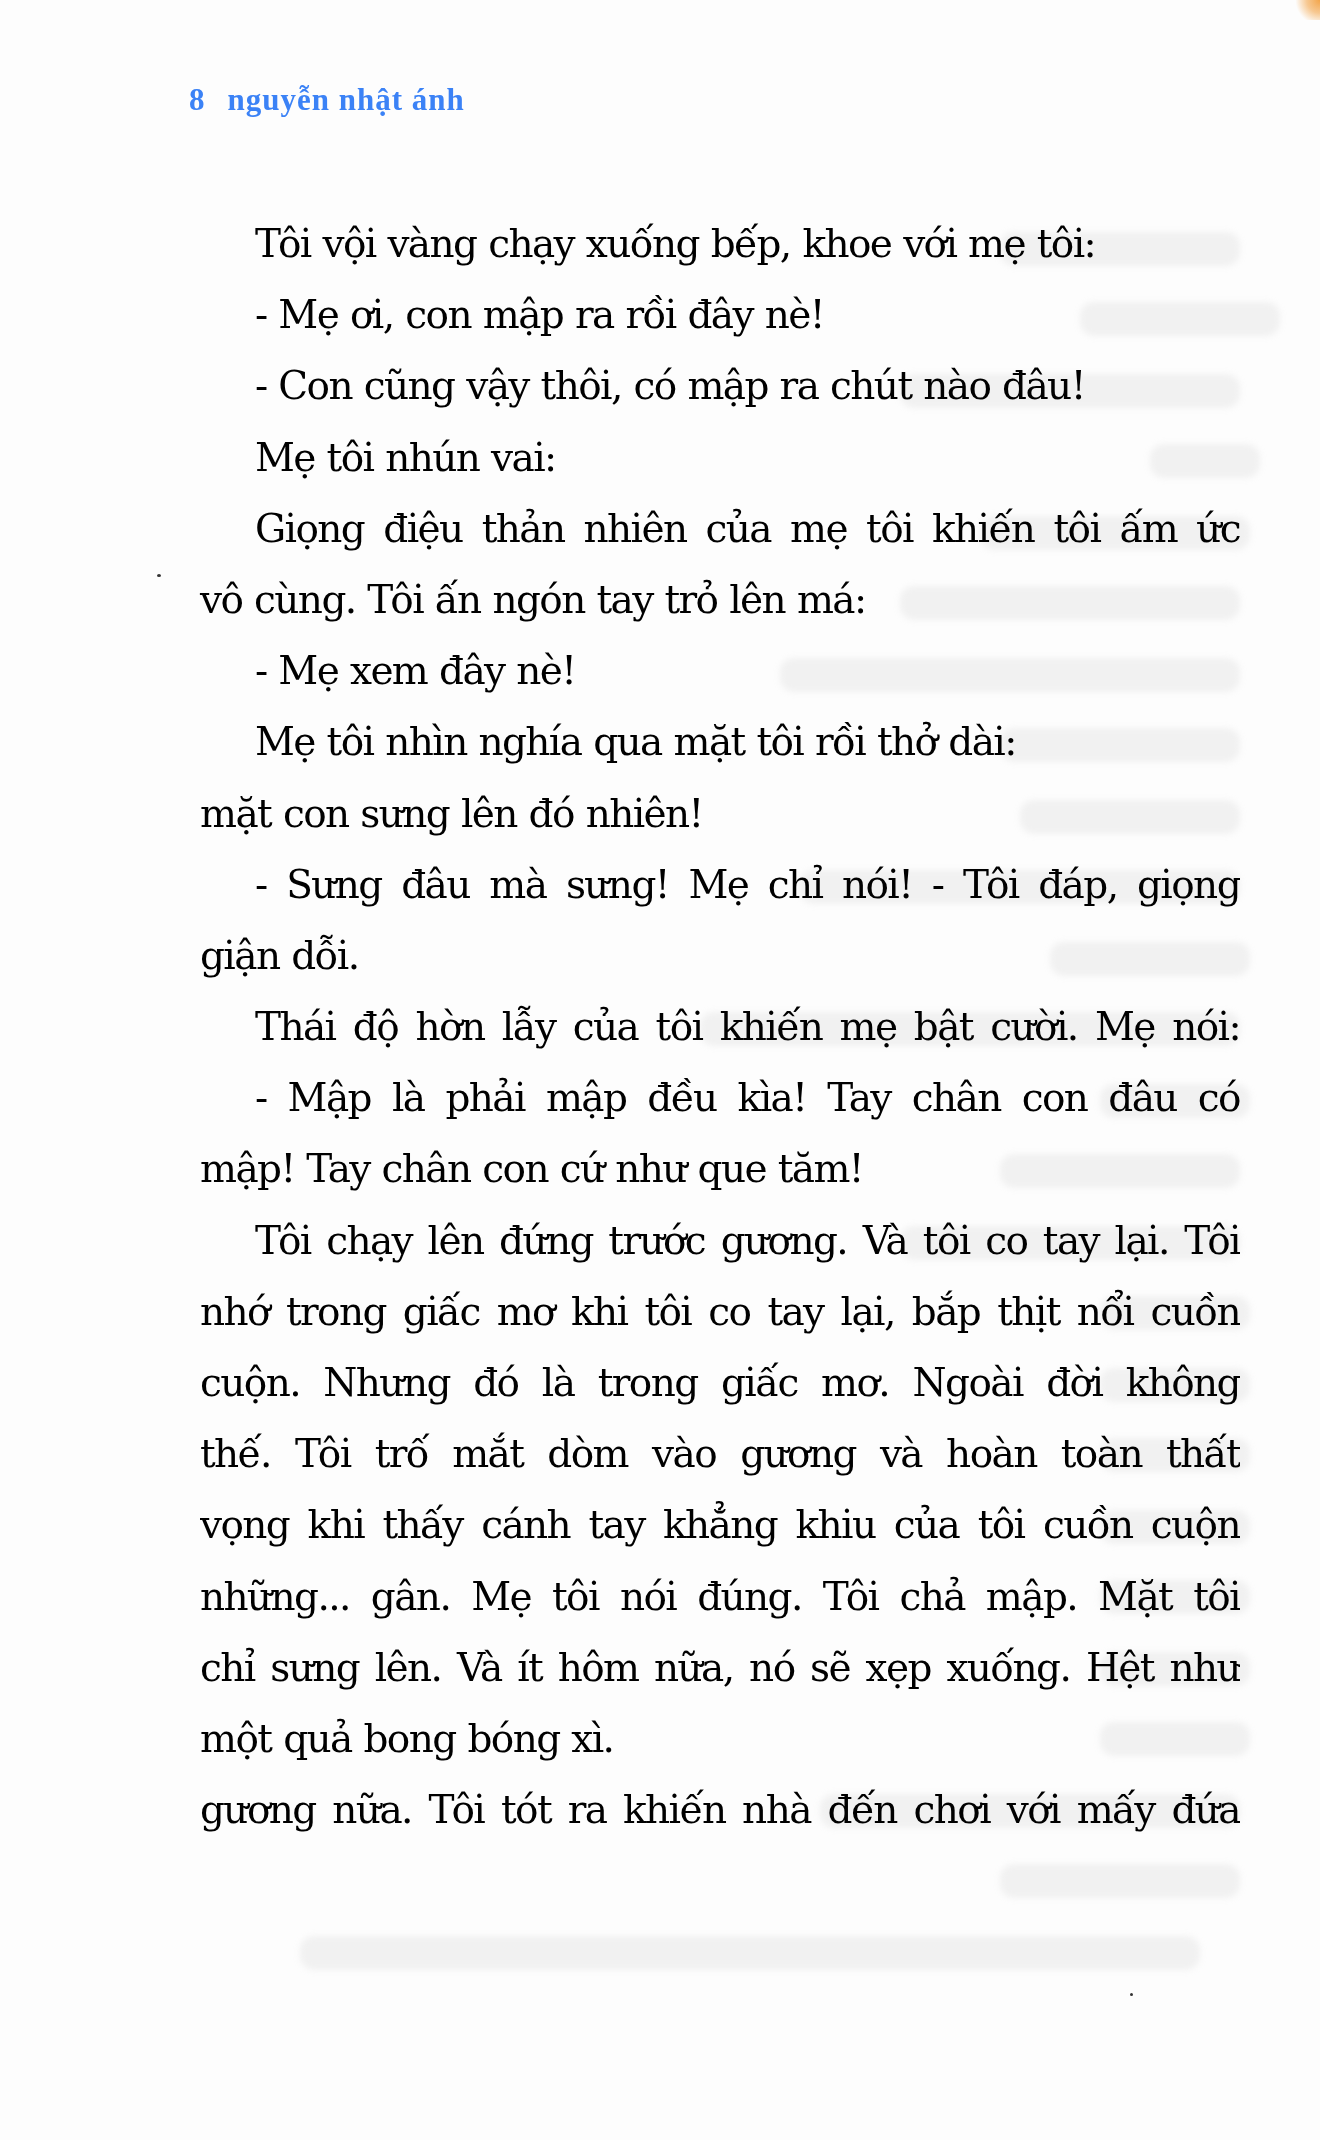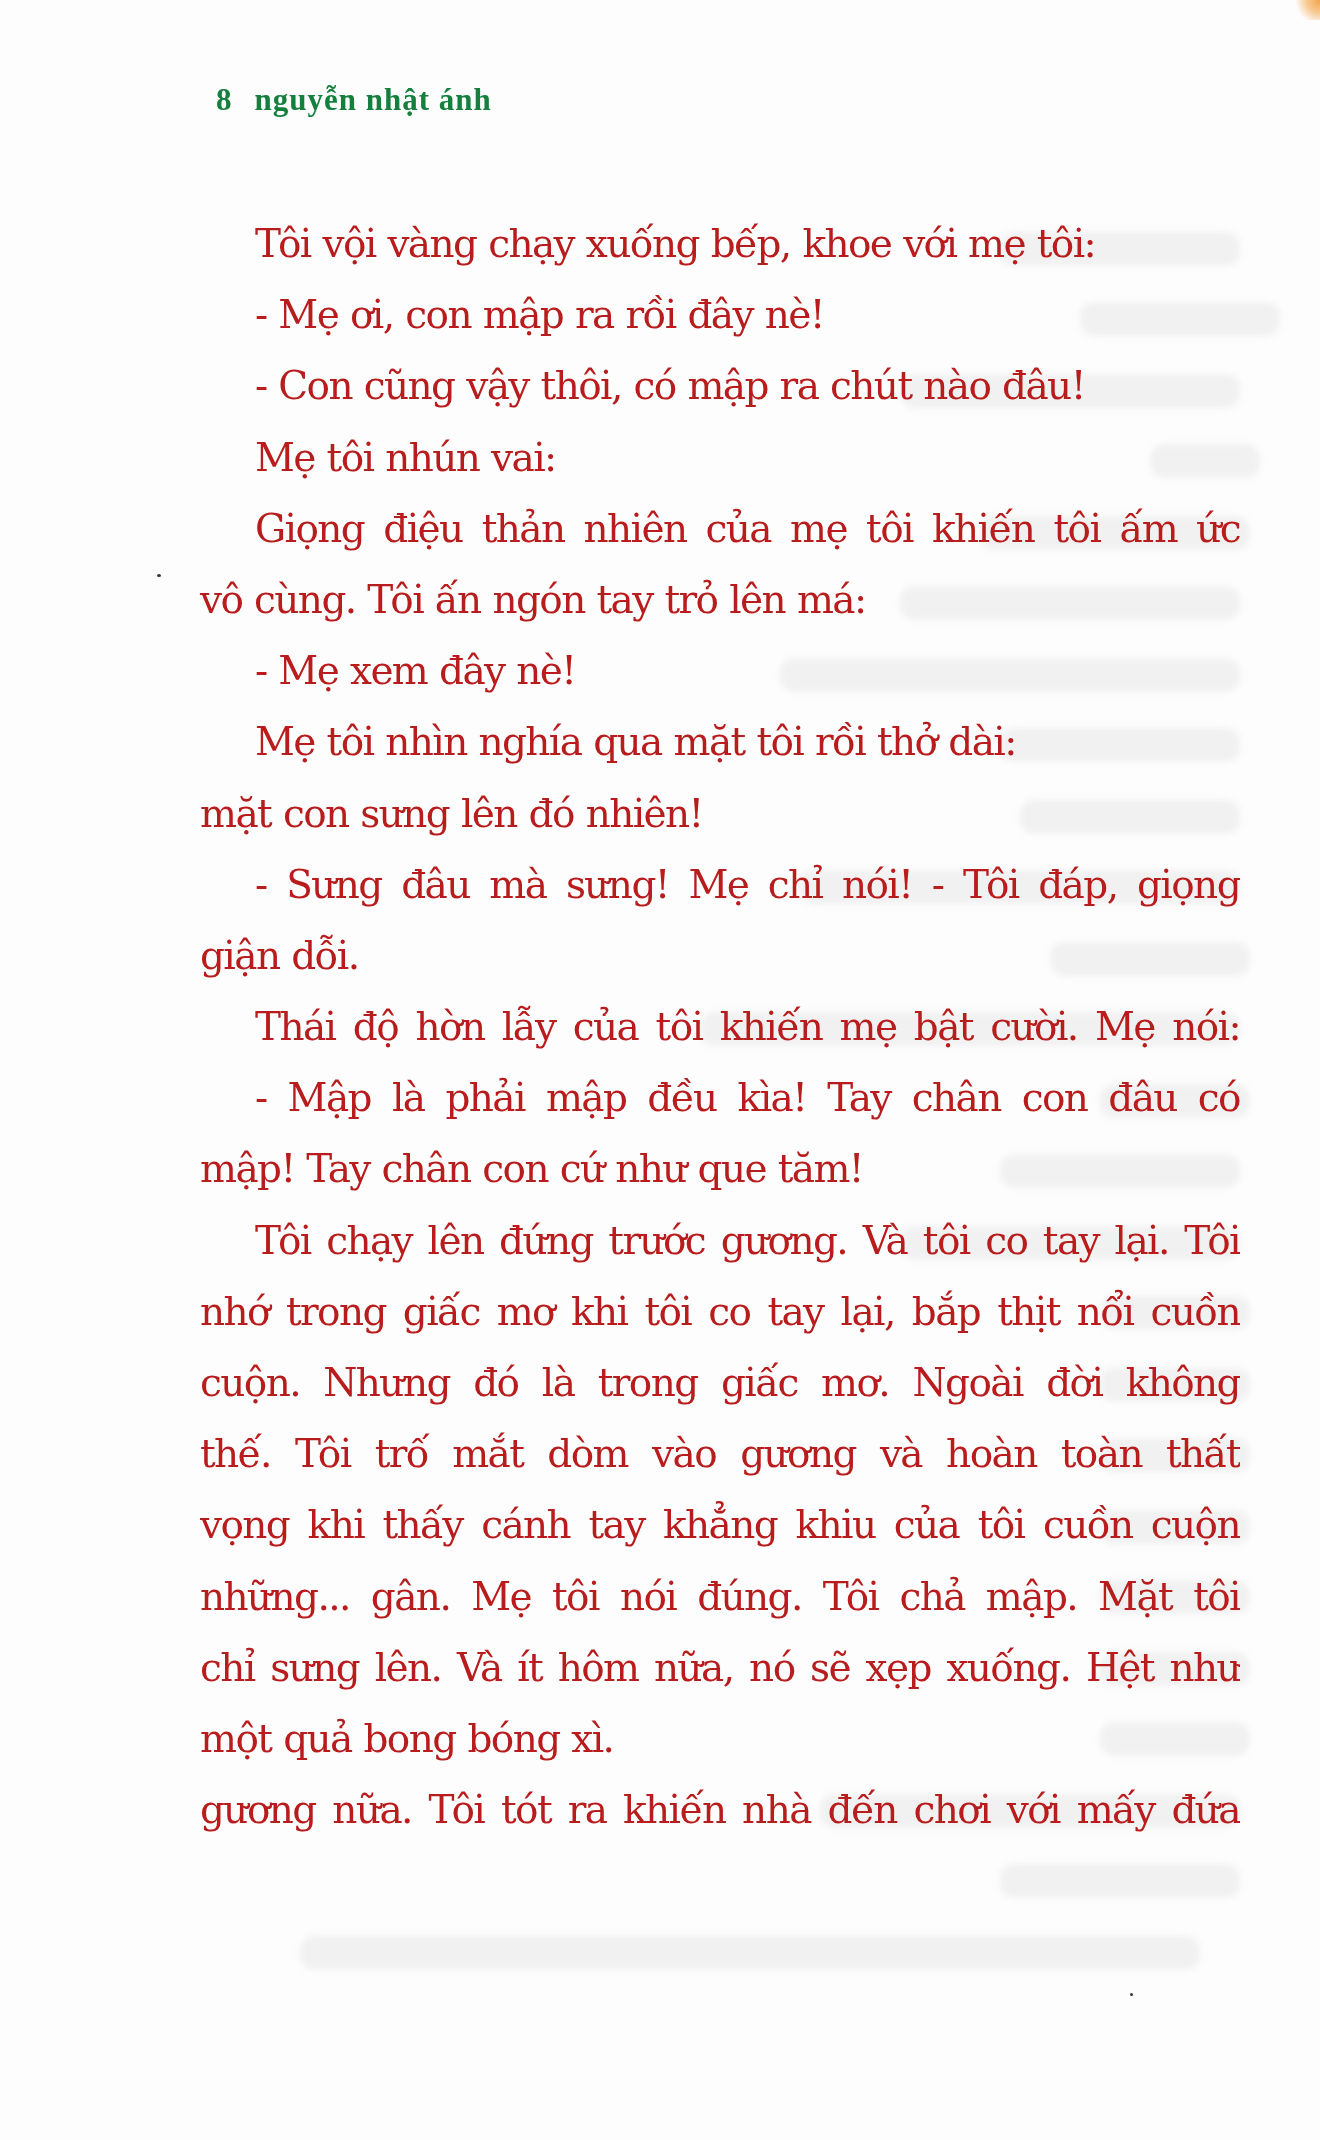--- a/index.html
+++ b/index.html
@@ -14,30 +14,30 @@
     }
     .bleed span {
       position: absolute; display: block; height: 34px; border-radius: 14px;
       background: rgba(190,190,190,0.18); filter: blur(3px);
     }
     .corner {
       position: absolute; right: 0; top: 0; width: 26px; height: 20px;
       background: radial-gradient(circle at 100% 0%, #f3a54a 0%, rgba(243,165,74,0.6) 40%, rgba(255,255,255,0) 75%);
     }
     .running-head {
-      position: absolute; left: 216px; top: 82px;
+      position: absolute; left: 189px; top: 82px;
       font-family: "Liberation Serif", serif; font-weight: bold;
-      font-size: 31px; color: #15803d; letter-spacing: 1px;
+      font-size: 31px; color: #3b82f6; letter-spacing: 1px;
       white-space: nowrap;
     }
     .running-head .pg { margin-right: 22px; }
     .body {
       position: absolute; left: 200px; top: 208px; width: 1040px;
       font-family: "DejaVu Serif", serif; font-size: 39px; line-height: 71.2px;
-      color: #b91c1c; letter-spacing: -1.6px; word-spacing: 1px;
+      color: #000000; letter-spacing: -1.6px; word-spacing: 1px;
     }
     .line { display: block; white-space: nowrap; height: 71.2px; }
     .line.indent { padding-left: 55px; }
     .line.justify { text-align: justify; text-align-last: justify; white-space: normal; overflow: hidden; }
     .line.justify.indent { width: 985px; }
     .line.justify:not(.indent) { width: 1040px; }
     .speck { position: absolute; background: #333; border-radius: 50%; }
   </style>
 </head>
 <body>

